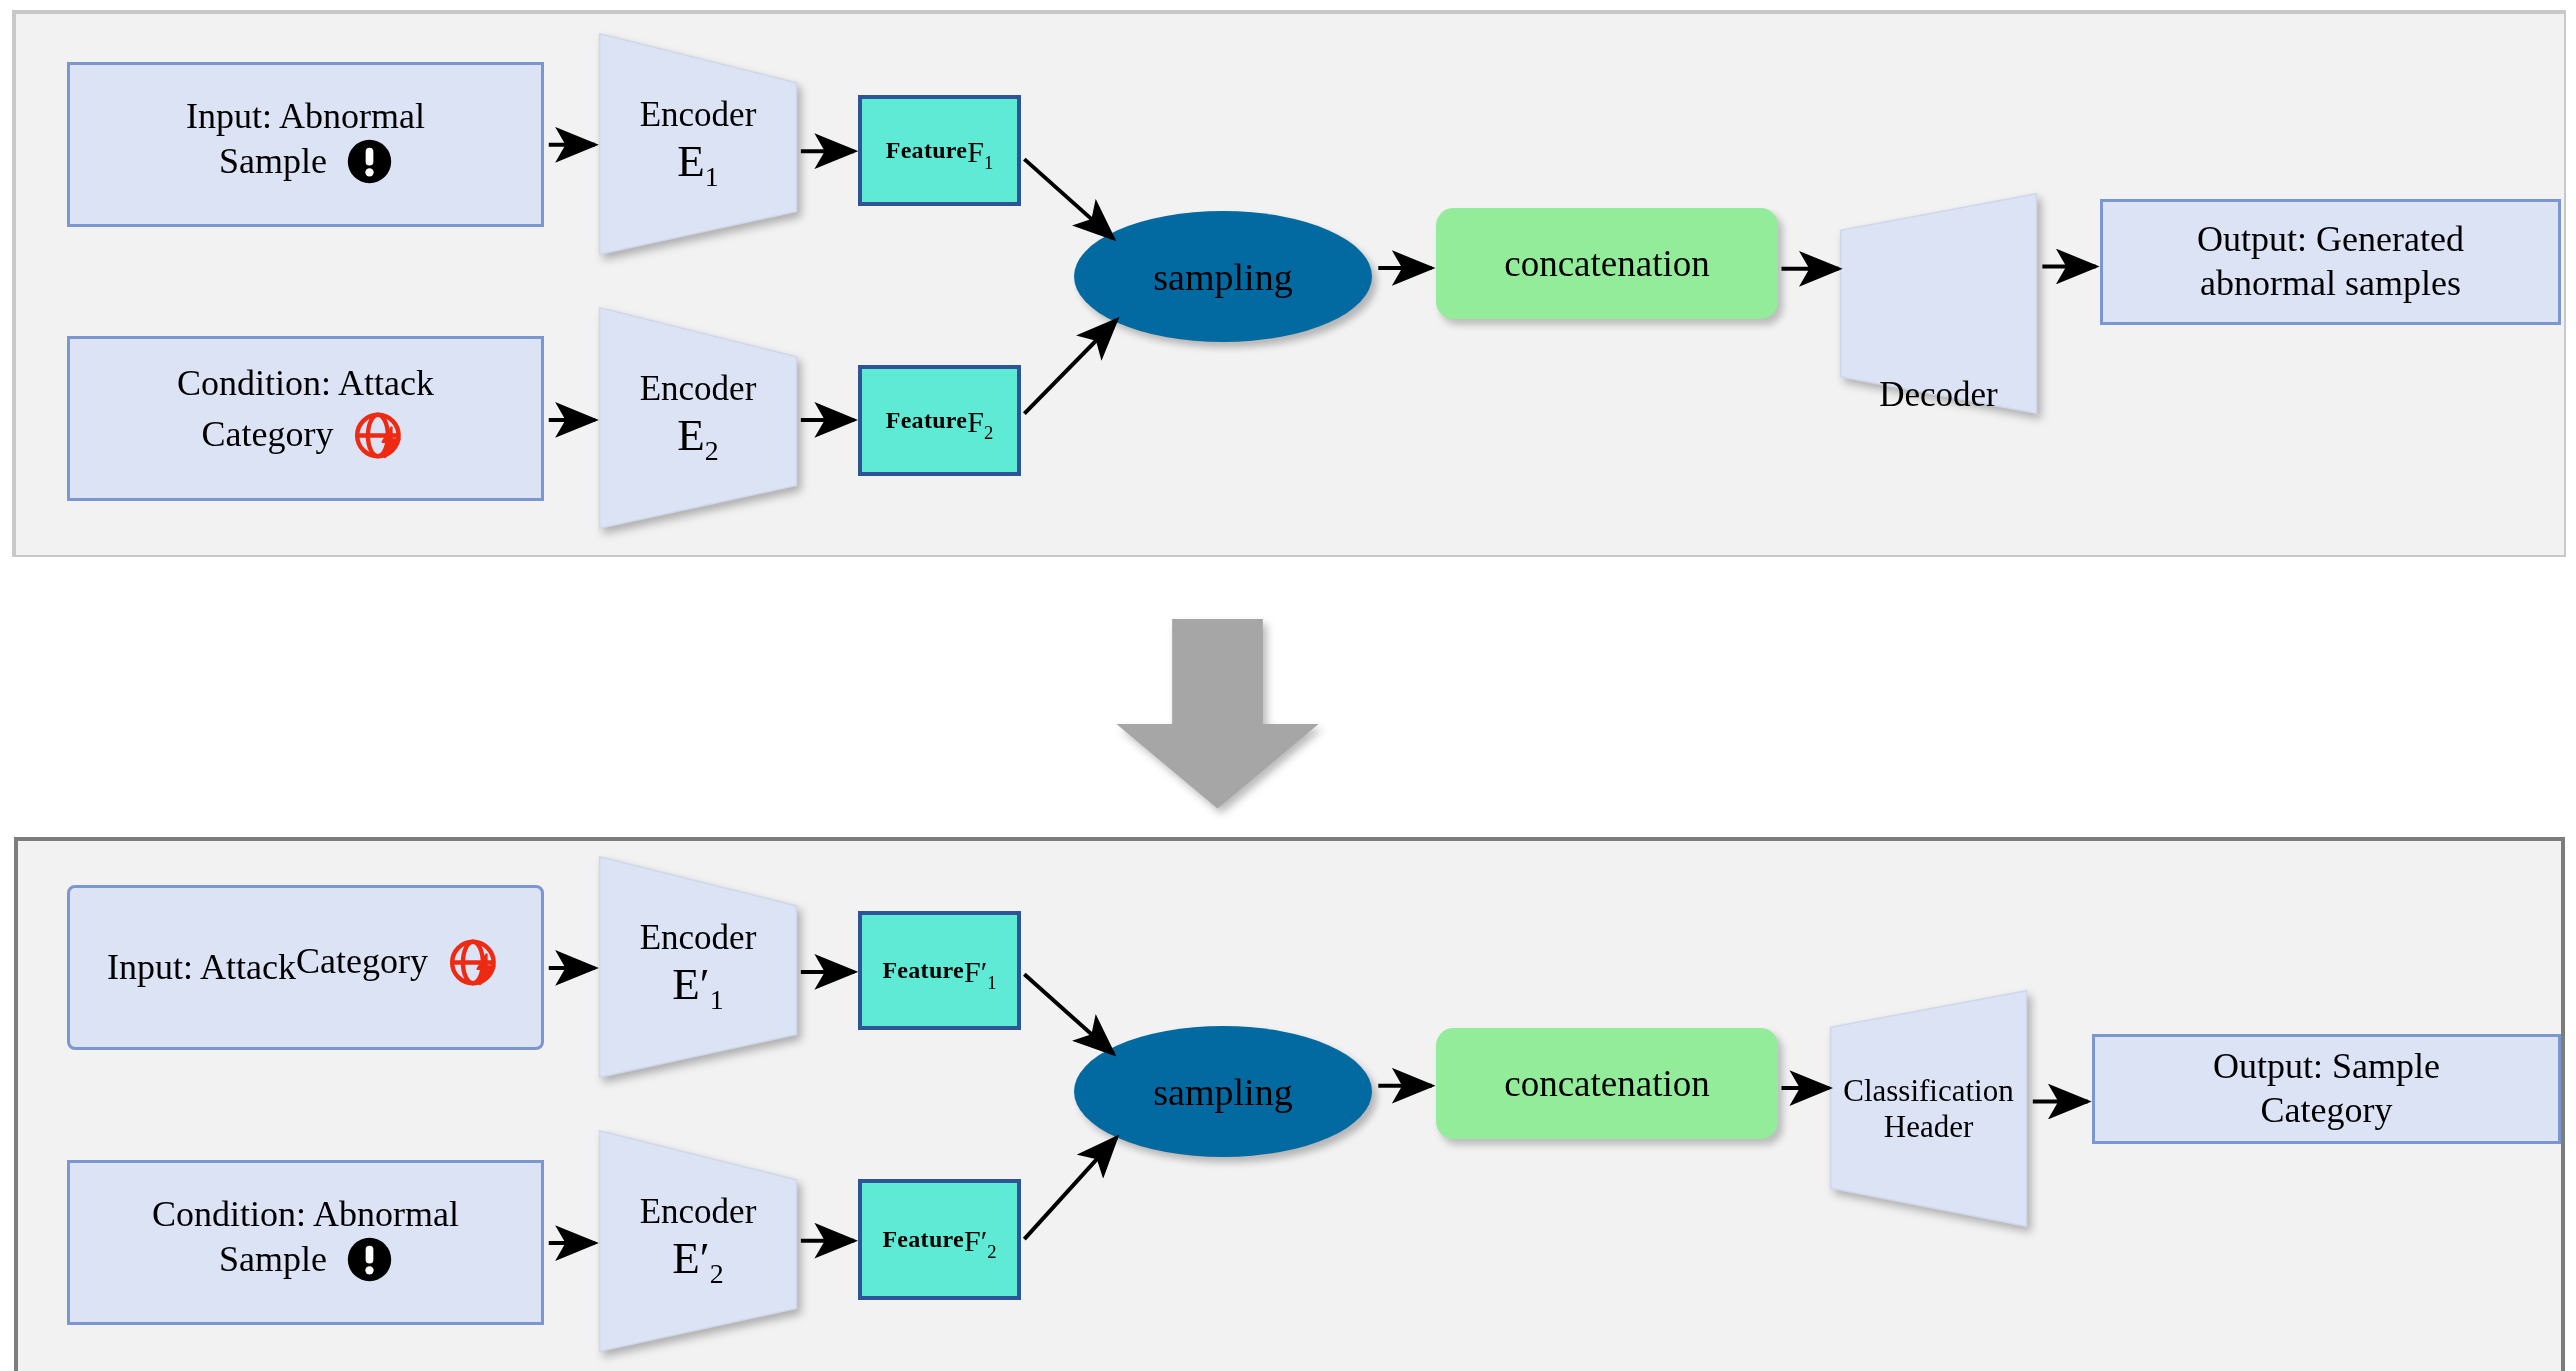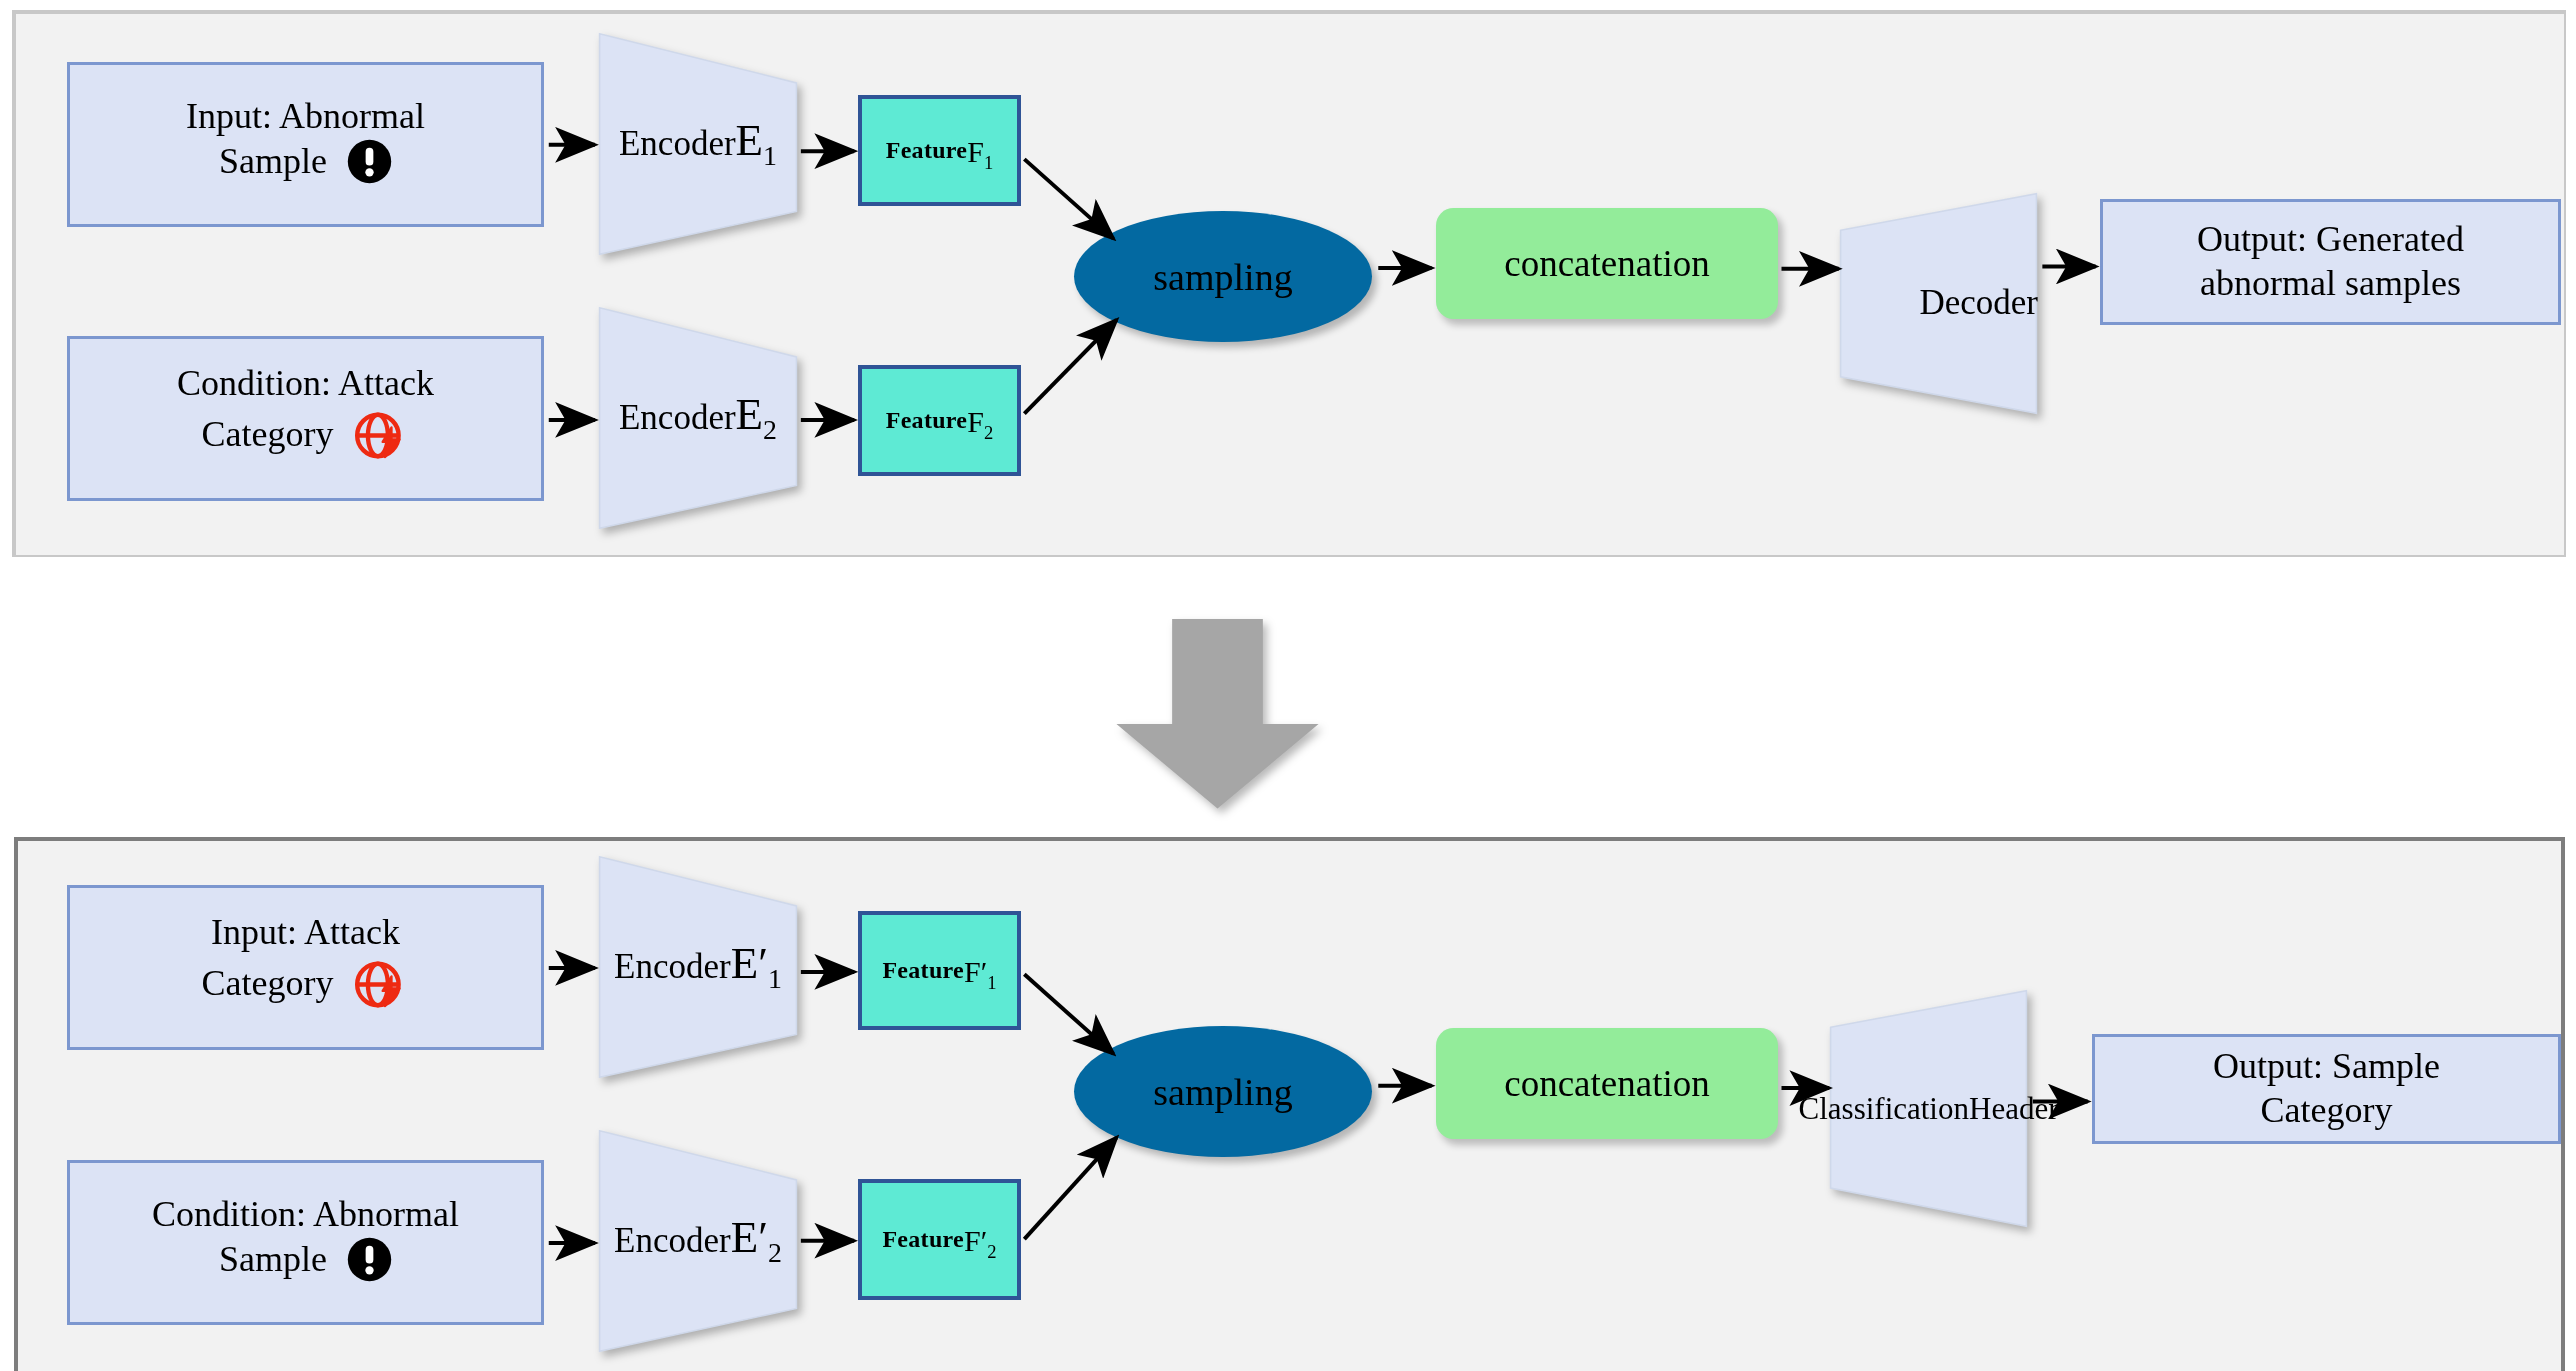--- a/index.html
+++ b/index.html
@@ -27,21 +27,21 @@
   .feat{background:#5eead4;border:4.8px solid #2f5496;
         line-height:1.1;}
   .feat .fl{font-weight:bold;font-size:24px;letter-spacing:0.3px;}
   .feat .fv{font-size:30px;margin-top:8px;}
   .feat .fv sub{font-size:.62em;}
 
   
   .trap{position:absolute;}
   .trap svg{position:absolute;left:0;top:0;overflow:visible;}
   .trap .tlabel{position:absolute;left:0;top:0;width:100%;height:100%;
-       display:flex;align-items:center;justify-content:center;
+       display:flex;flex-direction:column;align-items:center;justify-content:center;
        font-size:35px;line-height:1.15;color:#000;text-align:center;}
   .trap .tlabel .sub1{font-size:45px;}
   .trap .tlabel sub{font-size:.62em;}
 
   
   .ellipse{background:#0369a1;border-radius:50%;font-size:38px;color:#000;
            box-shadow:4.8px 5.6px 7.2px rgba(0,0,0,.25);}
   
   .green{background:#93ec9a;border-radius:17.5px;font-size:37px;color:#000;
           box-shadow:4.8px 5.6px 7.2px rgba(0,0,0,.22);}
@@ -147,21 +147,21 @@
 </div>
 
 <div id="big-arrow">
   <svg width="215" height="191" viewBox="0 0 270 240" class="shadow">
     <polygon points="78,0 192,0 192,132 262,132 135,238 8,132 78,132" fill="#a6a6a6"></polygon>
   </svg>
 </div>
 
 <div class="panel" id="panel-bottom"></div>
 
-<div class="node rect" style="left:67px;top:885px;width:477px;height:165px;flex-direction:column;">
+<div class="node rect" style="left:67px;top:885px;width:477px;height:165px;flex-direction:row;border-radius:8px;">
   <span class="txt">Input: Attack</span>
   <span class="txt">
     <span>Category</span>
     <span class="icon-globe">
       <svg width="59" height="59" viewBox="0 0 74 74">
         <g fill="none" stroke="#ee2a12" stroke-width="5.5">
           <circle cx="35" cy="37" r="26"></circle>
           <ellipse cx="35" cy="37" rx="12.5" ry="26"></ellipse>
           <line x1="9" y1="37" x2="61" y2="37"></line>
         </g>

